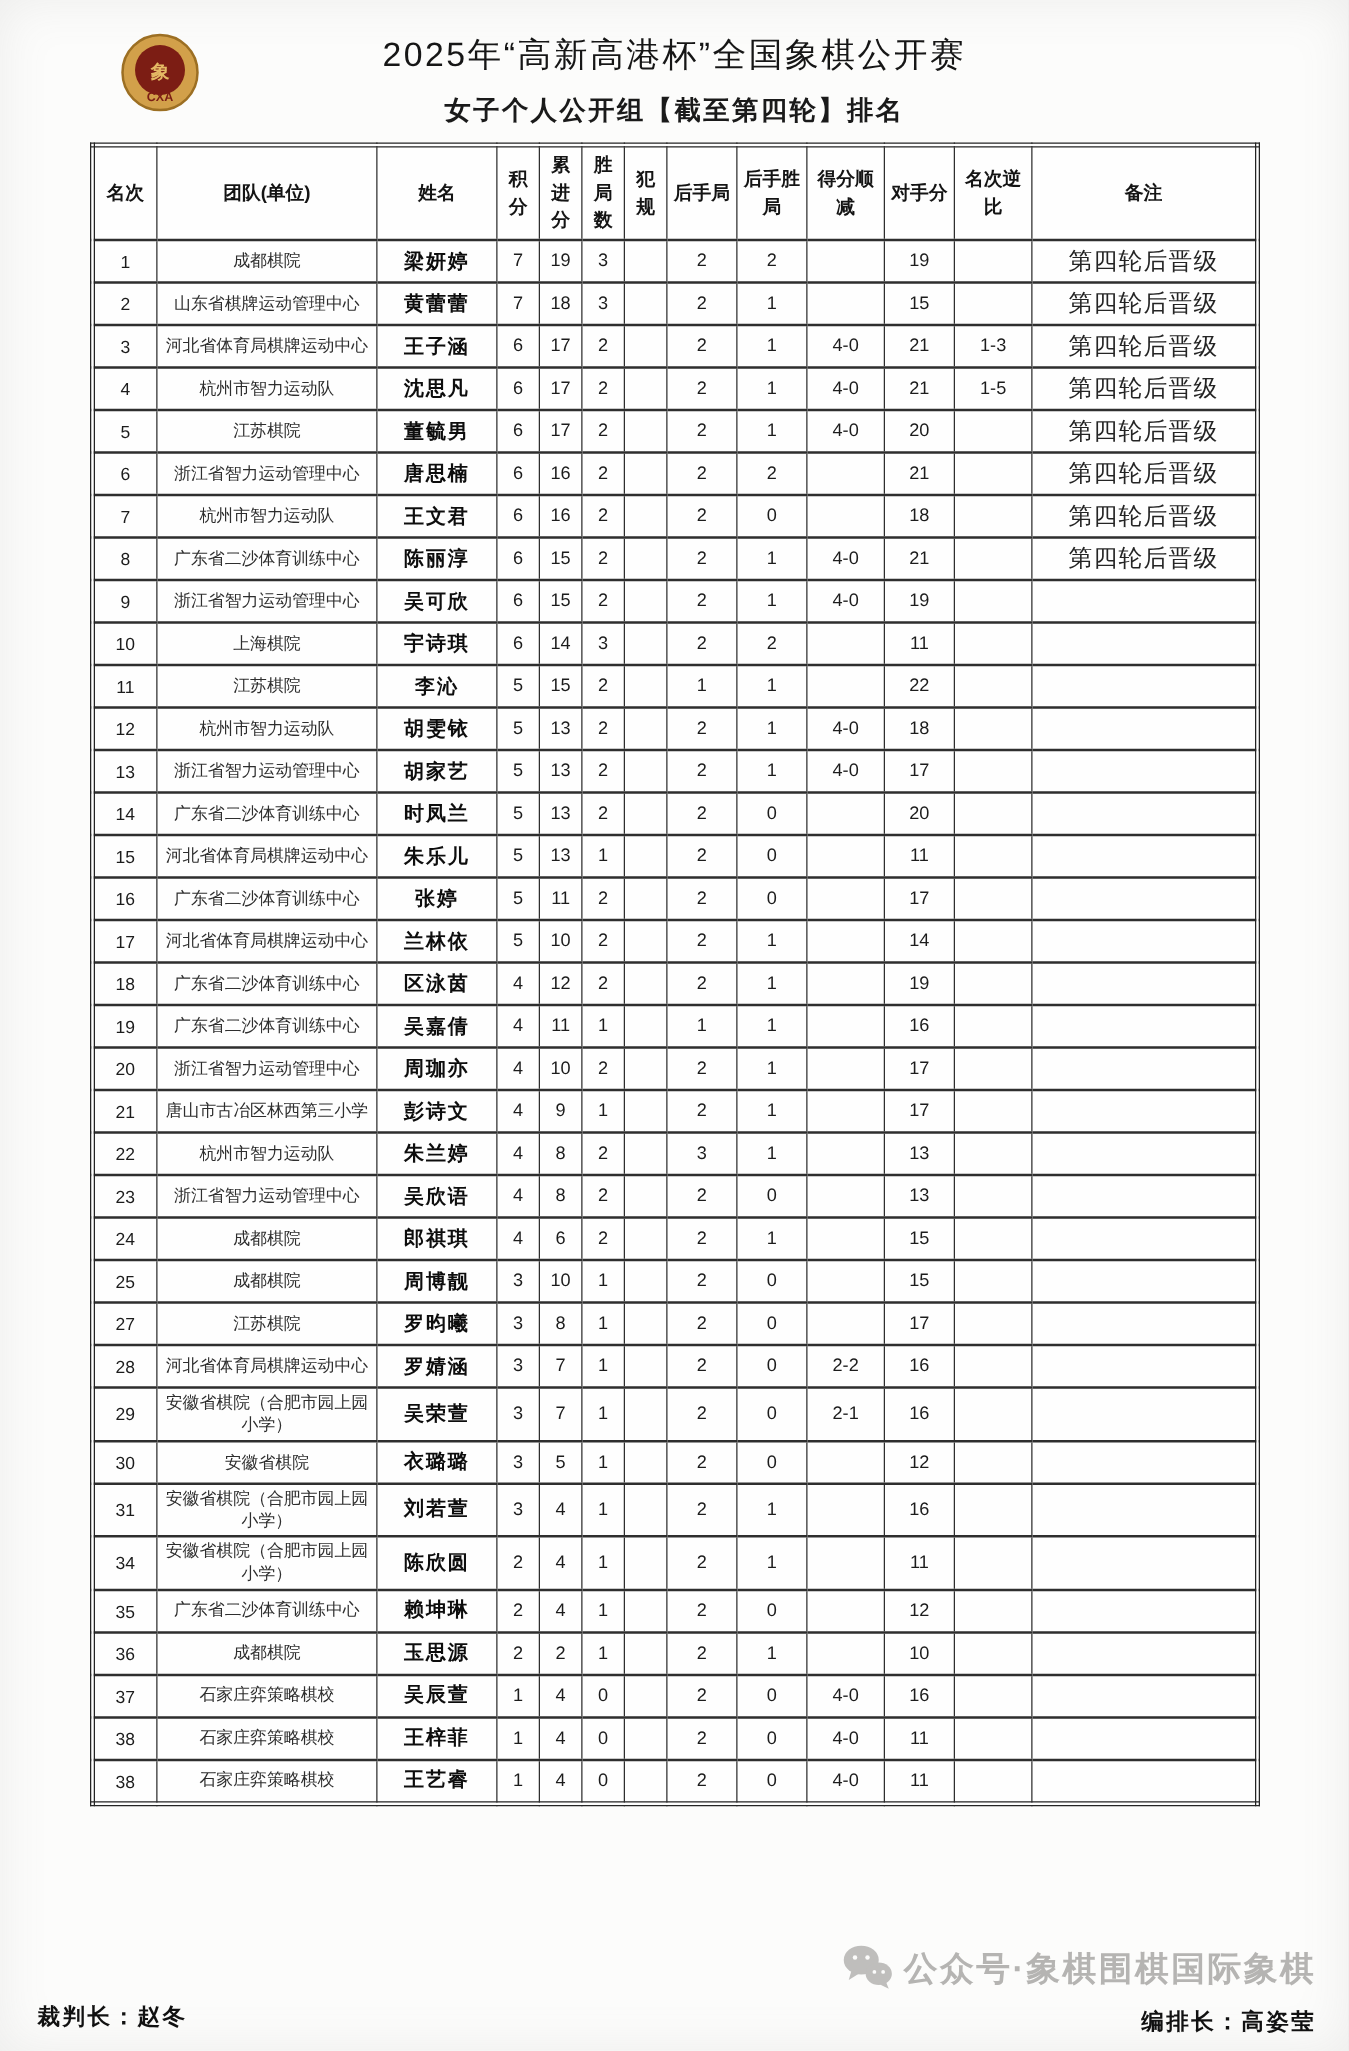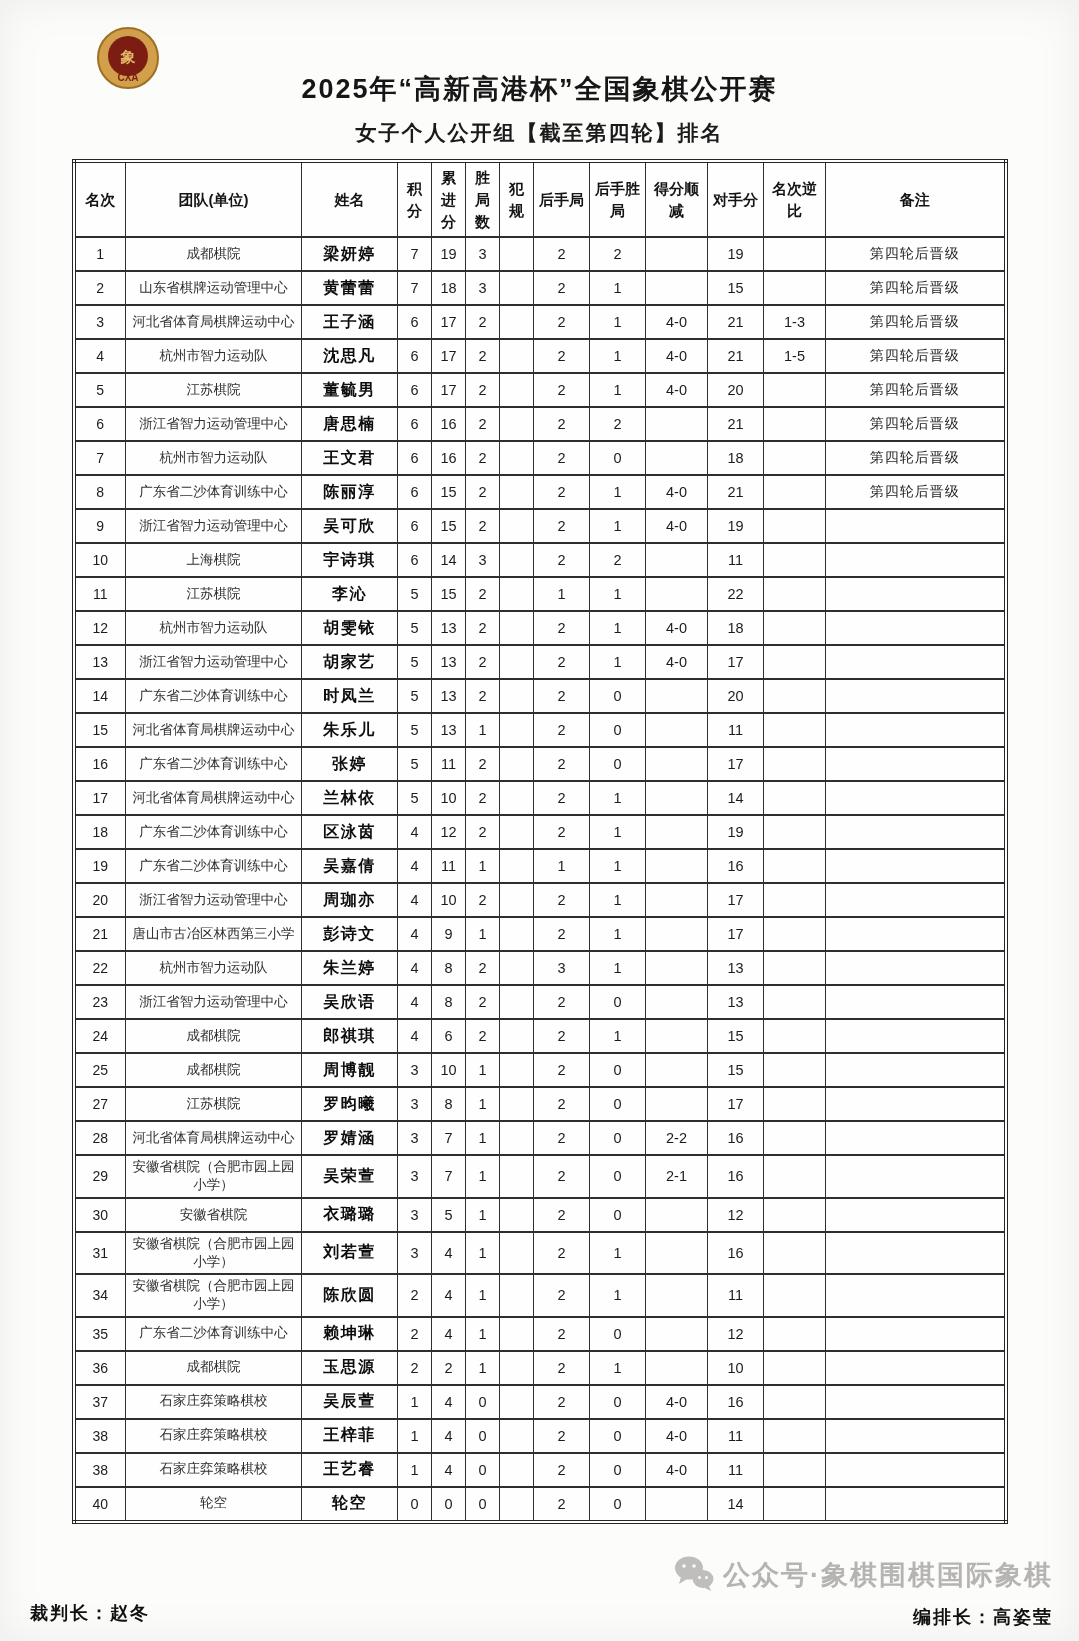--- a/index.html
+++ b/index.html
@@ -16,21 +16,21 @@
     overflow:hidden;
     box-shadow:inset 0 0 40px rgba(120,120,120,.12);
   }
 
   
   .doc-header { position:relative; padding-top:26px; text-align:center; }
   .logo {
     position:absolute; left:96px; top:26px; width:64px; height:64px;
   }
   .doc-title {
-    font-size:27px; font-weight:bold; letter-spacing:2px; color:#161616;margin-top:45px;
+    font-size:27px; font-weight:normal; letter-spacing:2px; color:#161616;
   }
   .doc-subtitle {
     margin-top:12px; font-size:21px; font-weight:bold; letter-spacing:2px; color:#1a1a1a;
   }
 
   
   table.rank {
     width:936px; margin:12px auto 0;
     border-collapse:collapse; table-layout:fixed;
     border:4px double #242424;
@@ -44,21 +44,21 @@
     overflow:hidden;
   }
   .rank thead th {
     height:64px; font-size:15px; font-weight:bold; line-height:1.45;
     padding:4px 2px; color:#141414;
   }
   .rank tbody td { height:28px; font-size:14.5px; color:#1c1c1c; }
   .rank td.c-rank   { font-size:14px; }
   .rank td.c-team   { font-size:13.5px; color:#2e2e2e; line-height:1.35; padding:2px 4px; }
   .rank td.c-name   { font-size:16px; font-weight:bold; letter-spacing:1.5px; color:#0d0d0d; }
-  .rank td.c-remark { font-size:14px; color:#242424; letter-spacing:1px;font-family:Liberation Serif, serif; }
+  .rank td.c-remark { font-size:19px; color:#242424; letter-spacing:1px;font-family:Liberation Serif, serif; }
 
   
   col.w-rank   { width:52px; }
   col.w-team   { width:176px; }
   col.w-name   { width:96px; }
   col.w-tiny   { width:34px; }
   col.w-small  { width:56px; }
   col.w-mid    { width:62px; }
   col.w-remark { width:180px; }
 
@@ -663,35 +663,20 @@
           <td class="c-num">4</td>
           <td class="c-num">0</td>
           <td class="c-num"></td>
           <td class="c-num">2</td>
           <td class="c-num">0</td>
           <td class="c-num">4-0</td>
           <td class="c-num">11</td>
           <td class="c-num"></td>
           <td class="c-remark"></td>
         </tr>
-        <tr>
-          <td class="c-rank">40</td>
-          <td class="c-team">轮空</td>
-          <td class="c-name">轮空</td>
-          <td class="c-num">0</td>
-          <td class="c-num">0</td>
-          <td class="c-num">0</td>
-          <td class="c-num"></td>
-          <td class="c-num">2</td>
-          <td class="c-num">0</td>
-          <td class="c-num"></td>
-          <td class="c-num">14</td>
-          <td class="c-num"></td>
-          <td class="c-remark"></td>
-        </tr>
       </tbody>
   </table>
 
   <div class="watermark">
     <svg width="42" height="38" viewBox="0 0 42 38">
       <ellipse cx="16" cy="13" rx="14" ry="11.5" fill="#b5b4b2"></ellipse>
       <path d="M8 22 L6 29 L14 24 Z" fill="#b5b4b2"></path>
       <circle cx="11" cy="11" r="1.8" fill="#fcfcfb"></circle>
       <circle cx="21" cy="11" r="1.8" fill="#fcfcfb"></circle>
       <ellipse cx="30" cy="24" rx="10.5" ry="9" fill="#b5b4b2"></ellipse>

